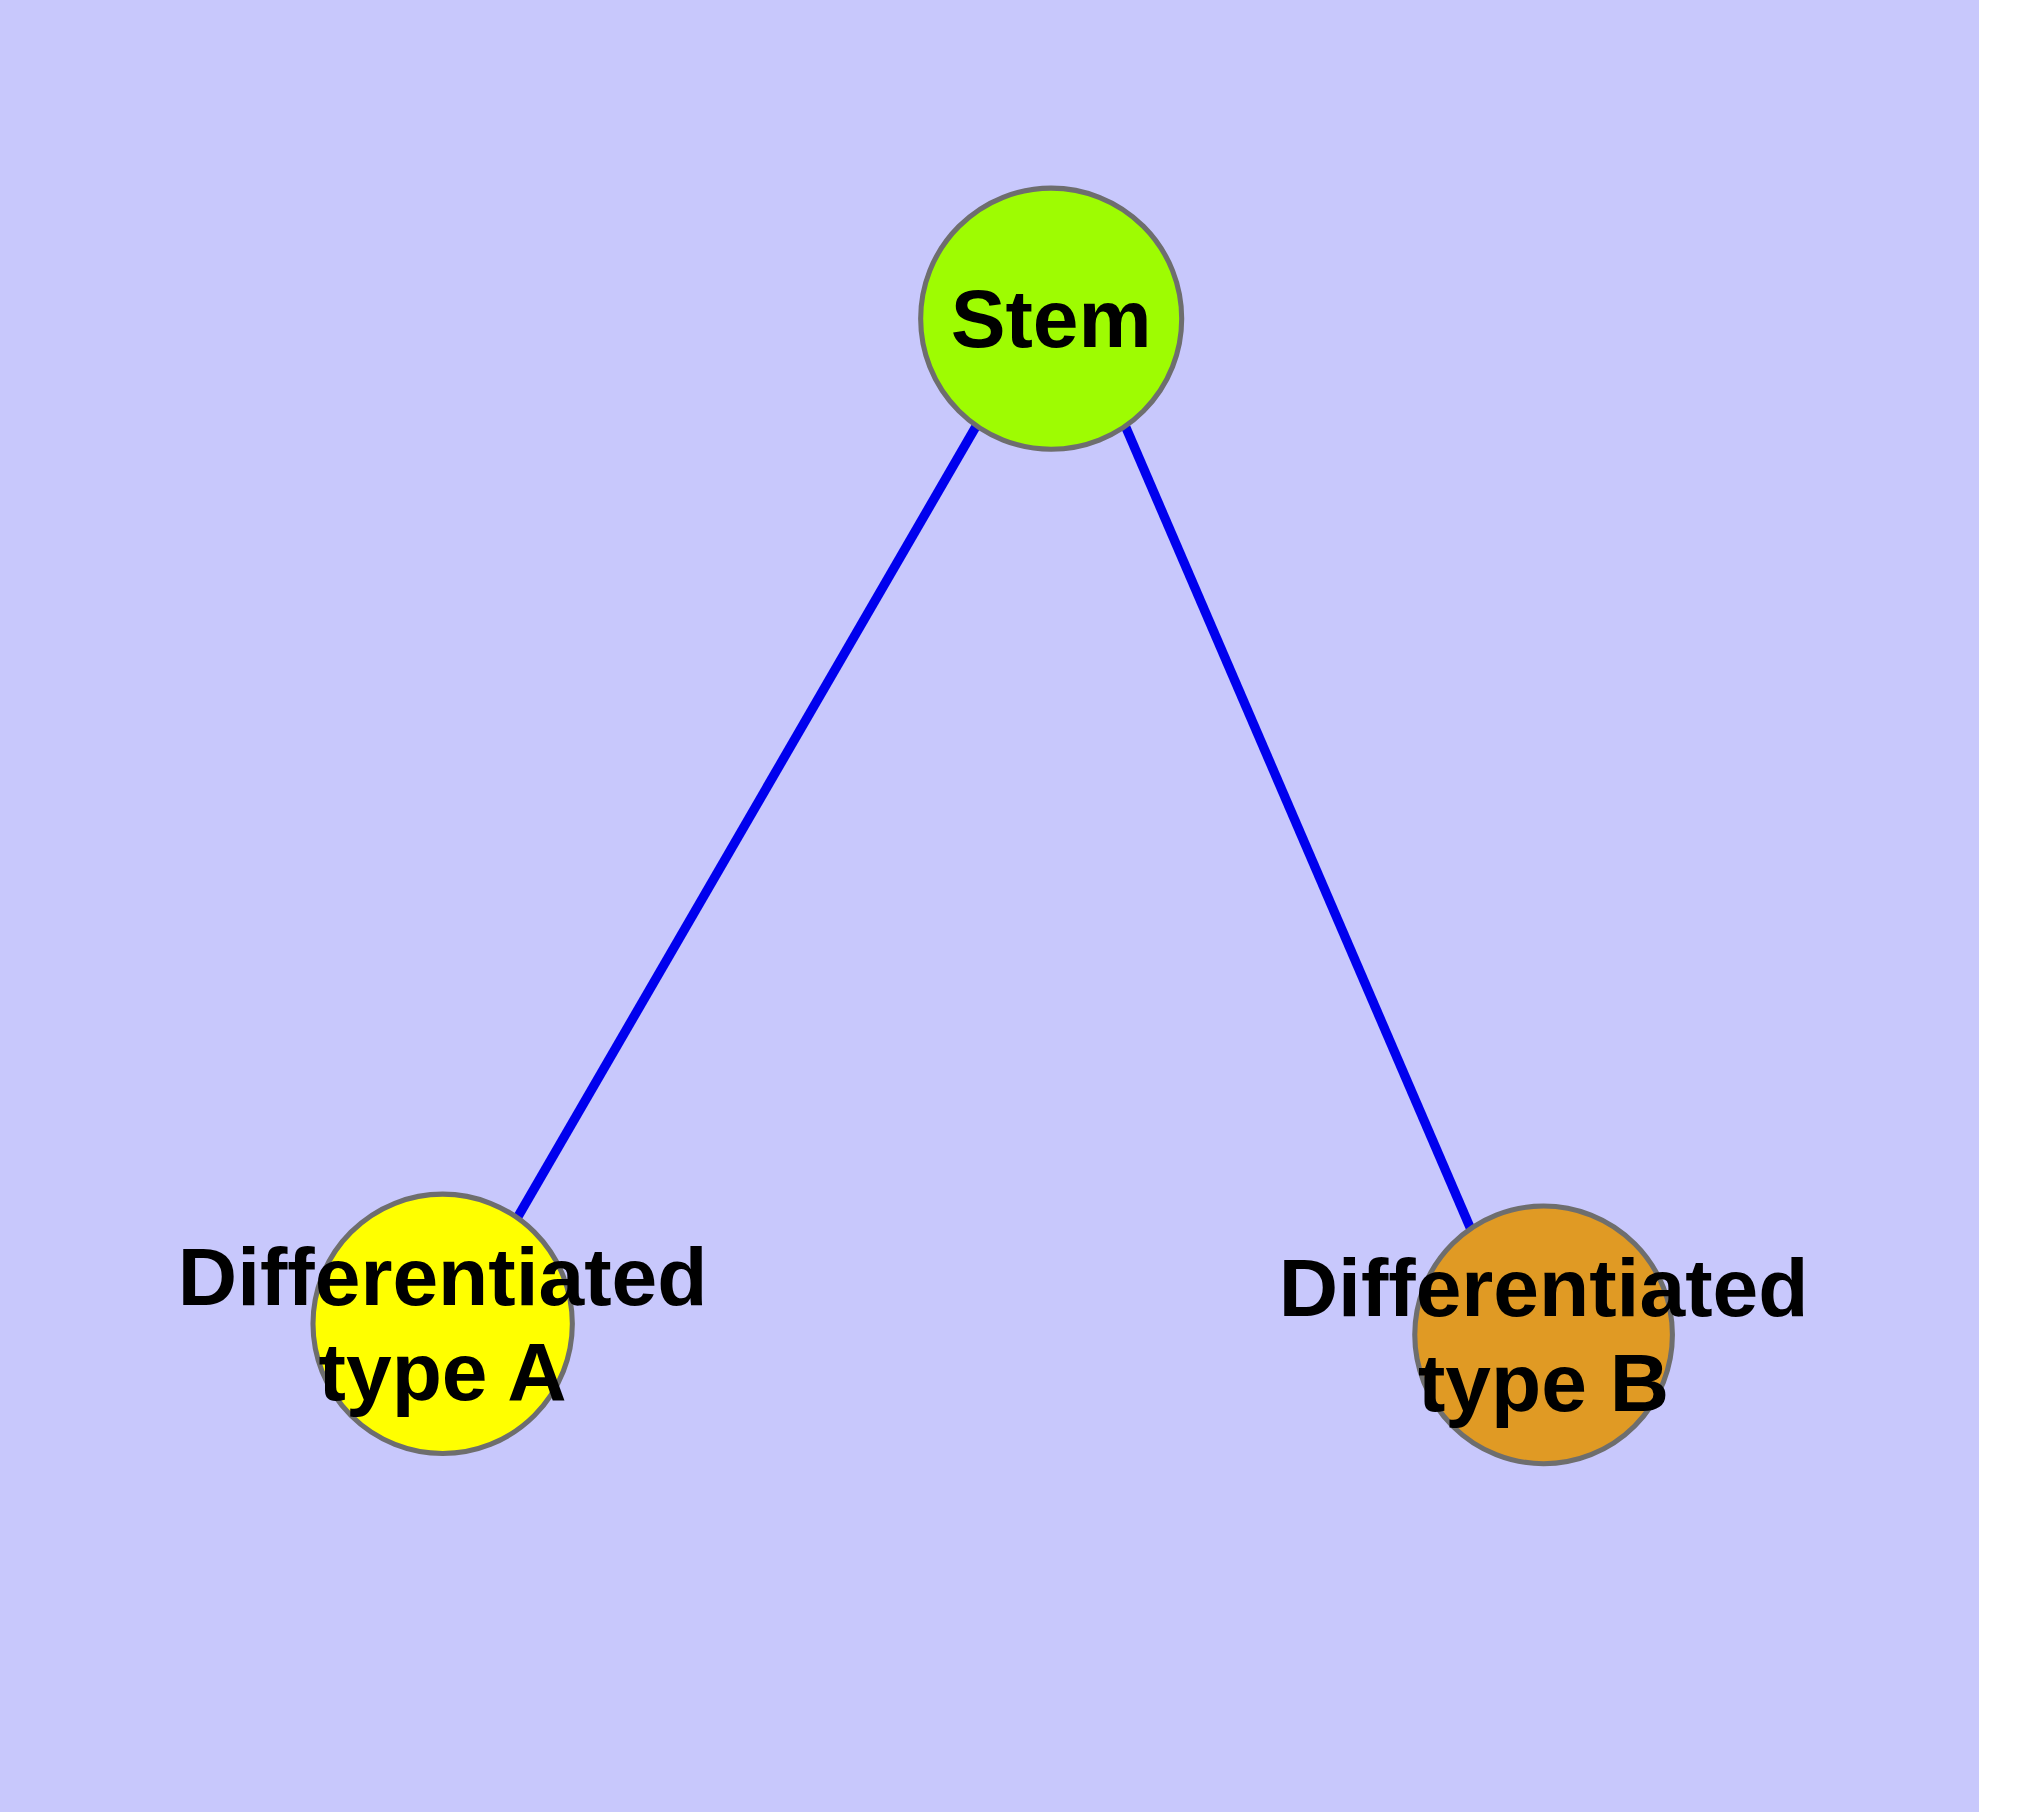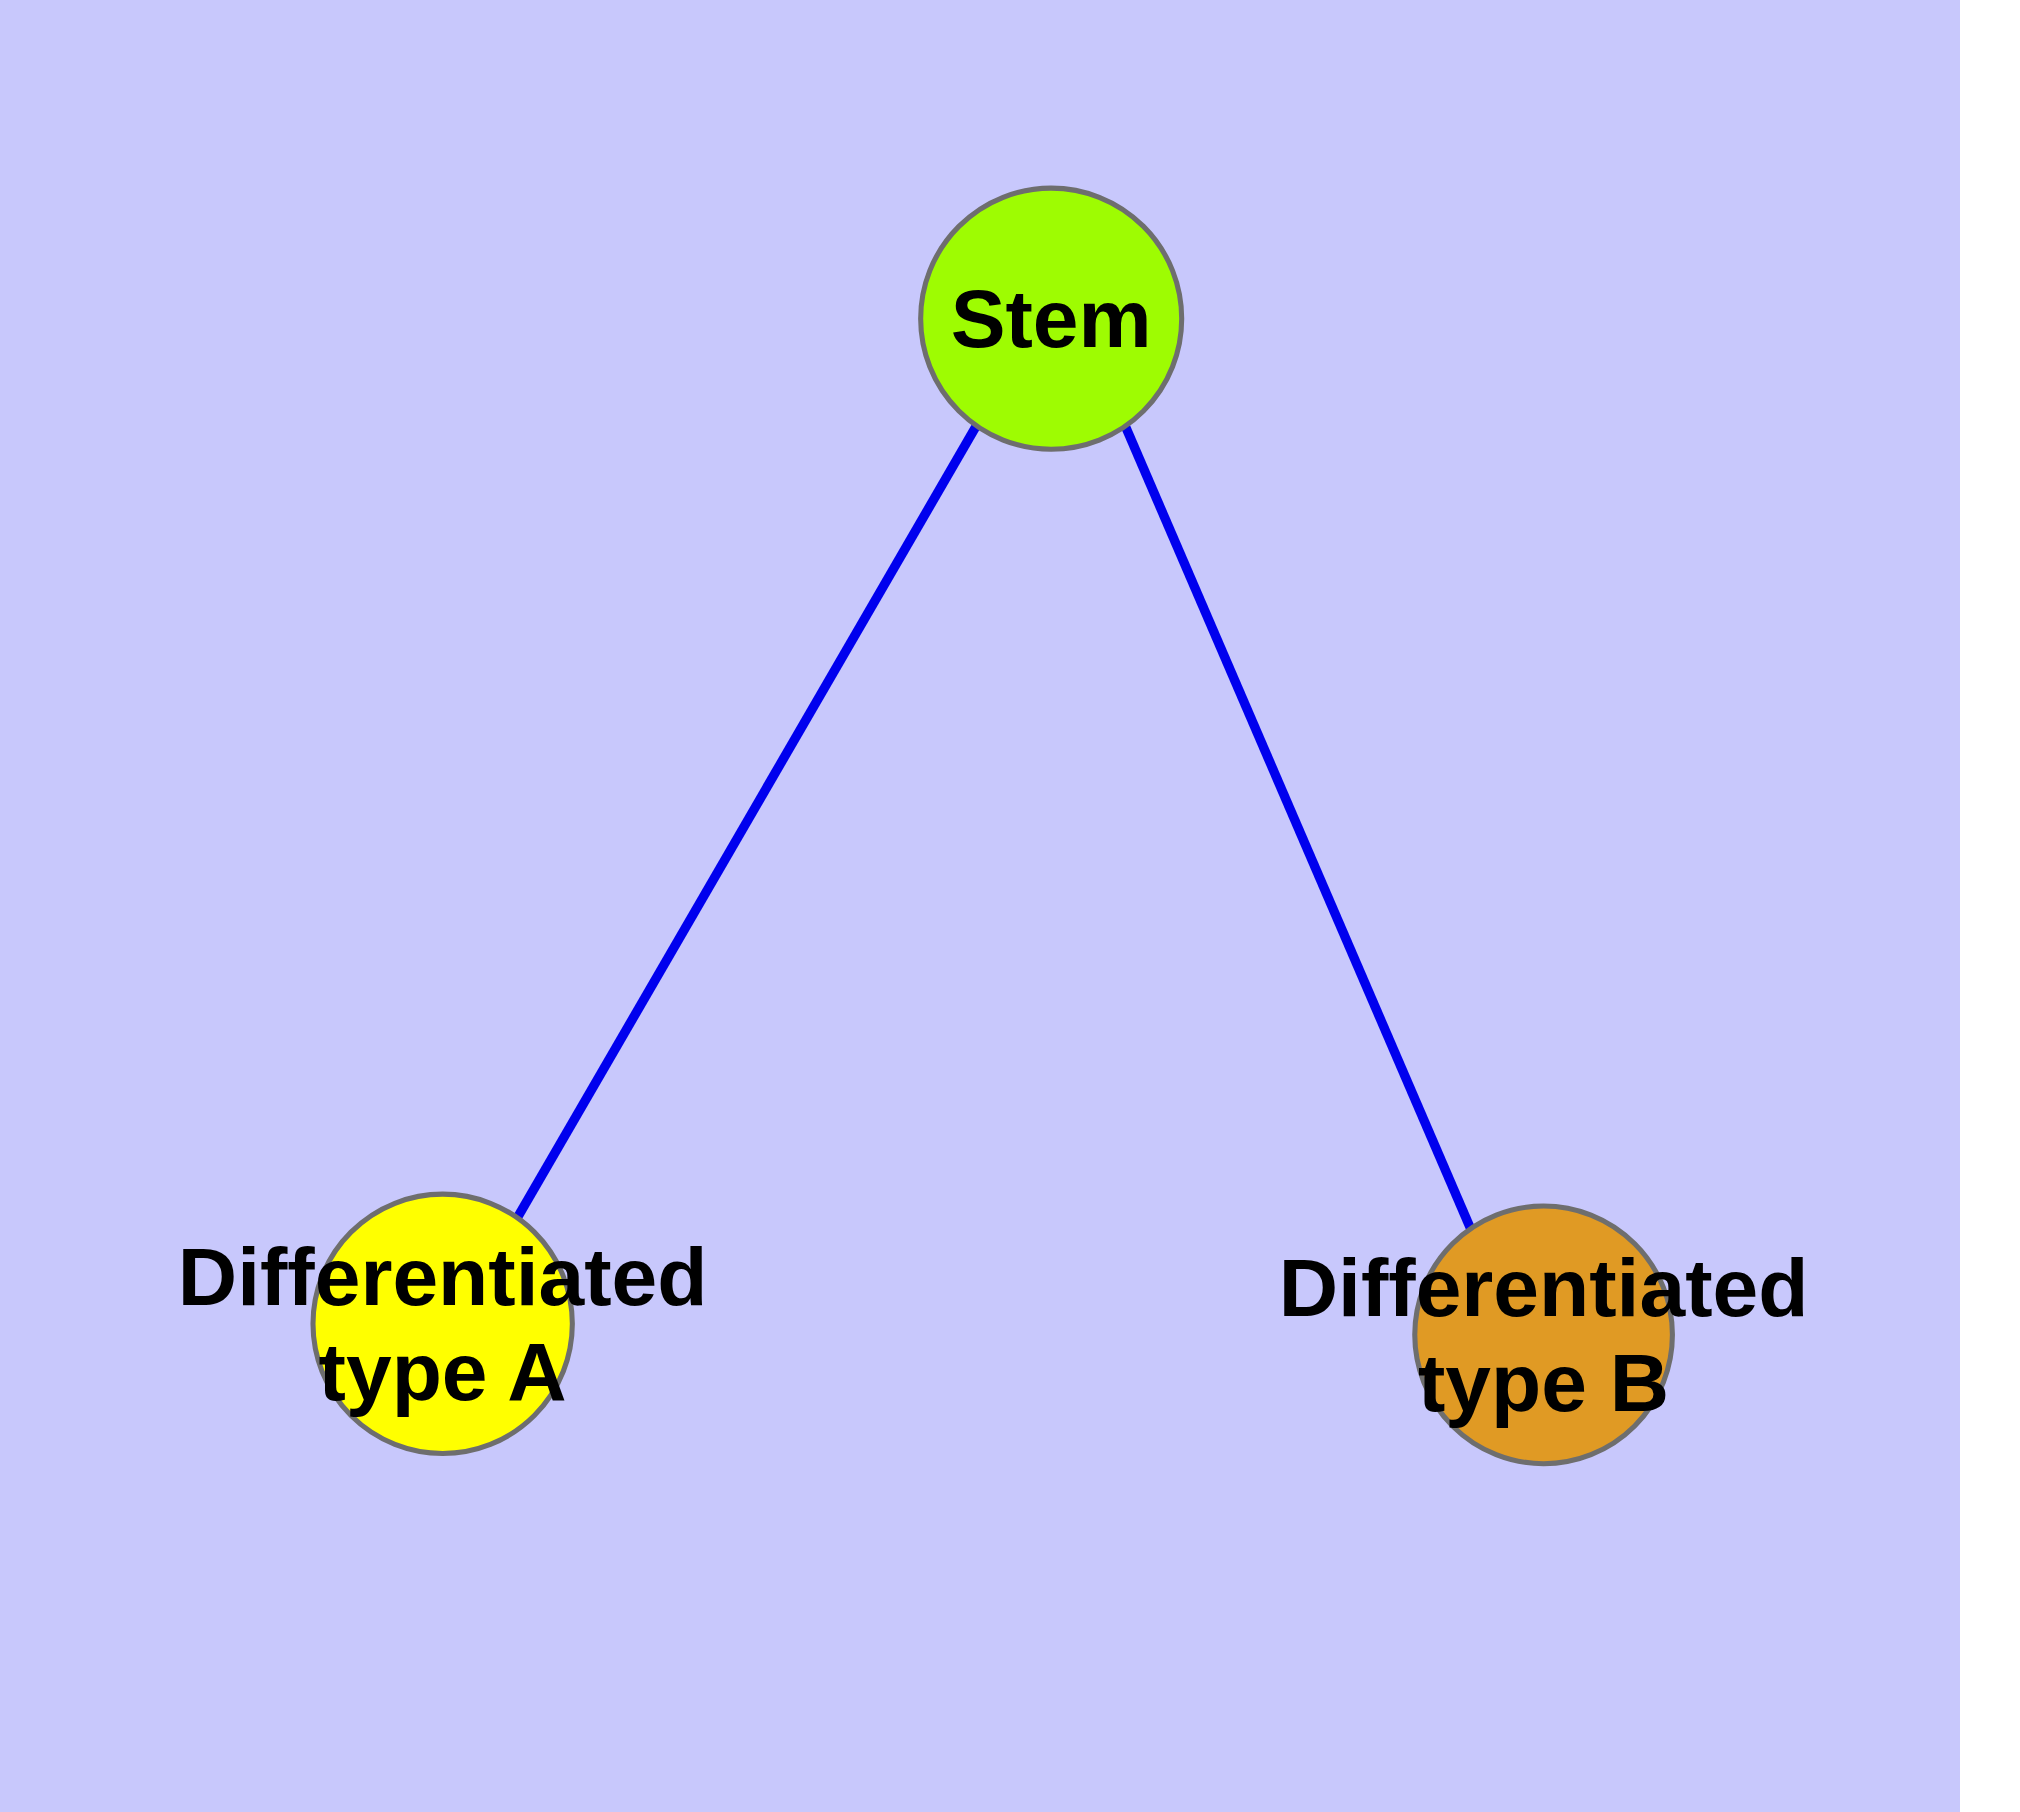--- a/index.html
+++ b/index.html
@@ -32,21 +32,21 @@
     font-weight: bold;
     fill: #000000;
     text-anchor: middle;
     font-family: "Liberation Sans", sans-serif;
     paint-order: normal;
   }
 </style>
 </head>
 <body style="background: rgb(255, 255, 255);">
 
-<div id="canvas" style="width: 1960px; height: 1812px;">
+<div id="canvas" style="width: 1960px; height: 1812px; padding-left: 19px;">
 
   <div id="bg-rect" style="background: rgb(200, 200, 252); width: 2021px; height: 1812px;"></div>
 
   <svg id="graph-svg" viewBox="0 0 2384 2138" xmlns="http://www.w3.org/2000/svg" style="width: 2021px; height: 1812px;">
 
     <g id="edges-group">
         <line x1="1152" y1="502" x2="610" y2="1437" stroke="#0000ee" stroke-width="11" stroke-linecap="butt"></line>
         <line x1="1328" y1="504" x2="1735" y2="1450" stroke="#0000ee" stroke-width="11" stroke-linecap="butt"></line>
       </g>
     <g id="nodes-group">

